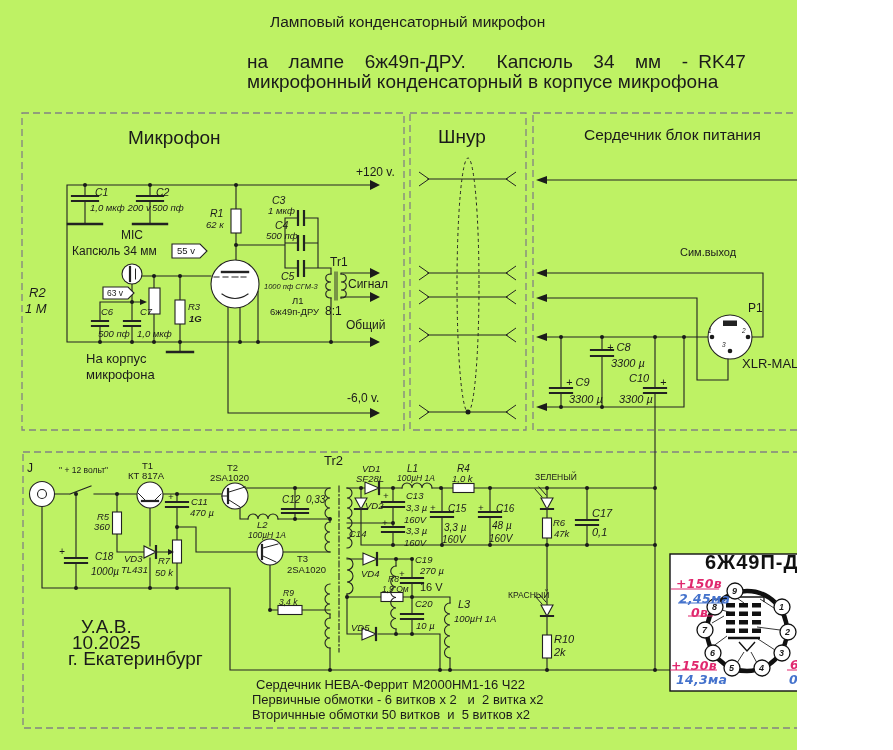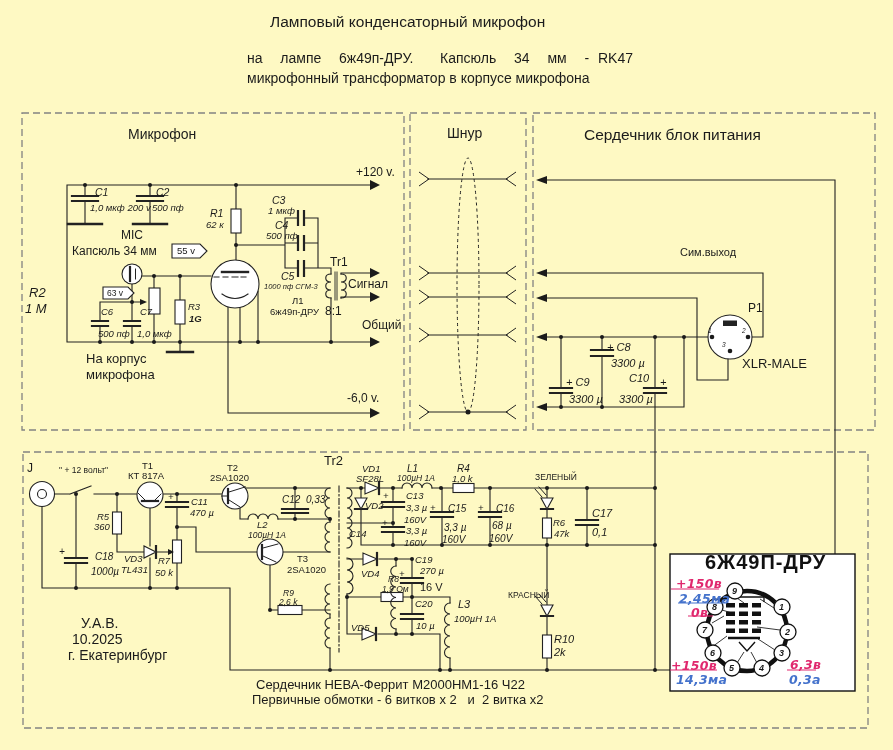--- a/index.html
+++ b/index.html
@@ -1,25 +1,25 @@
 <!DOCTYPE html>
 <html><head>
 <meta charset="utf-8">
 <style>
   html,body{margin:0;padding:0;background:#fff}
-  #stage{position:relative;width:893px;height:750px;background:#fef9c3;overflow:hidden;
+  #stage{position:relative;width:797px;height:750px;background:#bef264;overflow:hidden;
          font-family:"Liberation Sans",sans-serif}
   #schem{position:absolute;left:0;top:0;z-index:1}
   .L{position:absolute;white-space:pre;color:#1b1b1b;z-index:2;
      font:10.5px/1.12 "Liberation Sans",sans-serif}
   .i{font-style:italic}
   .b{font-weight:700}
   .f6{font-size:6.5px}.f7{font-size:7.5px}.f8{font-size:8.5px}.f9{font-size:9.5px}
   .f10{font-size:10px}.f11{font-size:11px}.f12{font-size:12px}.f13{font-size:13px}
-  .f15{font-size:14px}.f16{font-size:15.5px}
+  .f15{font-size:19px}.f16{font-size:15.5px}
   .ws{word-spacing:5px}
   .hw{font:italic 700 12.5px "DejaVu Sans",sans-serif;letter-spacing:.3px}
   .red{color:#e0286e}
   .blue{color:#4472cc}
   .pn{font:italic 700 9px "Liberation Sans",sans-serif;width:9px;text-align:center}
   .pt{font:700 20px "Liberation Sans",sans-serif;letter-spacing:1px;color:#111}
 </style>
 </head>
 <body>
 
@@ -276,21 +276,21 @@
     </g>
     <g stroke-width="1.2" fill="none">
       <path stroke="#e0286e" d="M671,589H719 M688,616H713 M670,670H717 M787,670H816"></path>
       <path stroke="#4472cc" d="M678,603H727"></path>
     </g>
   </g>
 </svg>
 
 <div class="L f16" style="left:270px;top:13px">Ламповый конденсаторный микрофон</div>
 <div class="L f15 ws" style="left:247px;top:51px">на  лампе  6ж49п-ДРУ.   Капсюль  34  мм  - RK47</div>
-<div class="L f15" style="left:247px;top:71px">микрофонный трансформатор в корпусе микрофона</div>
+<div class="L f15" style="left:247px;top:71px">микрофонный конденсаторный в корпусе микрофона</div>
 
 <div class="L f15" style="left:128px;top:127px">Микрофон</div>
 <div class="L i" style="left:95px;top:187px">C1</div>
 <div class="L i f9" style="left:90px;top:203px">1,0 мкф 200 v</div>
 <div class="L i" style="left:156px;top:187px">C2</div>
 <div class="L i f9" style="left:152px;top:203px">500 пф</div>
 <div class="L i" style="left:210px;top:208px">R1</div>
 <div class="L i f9" style="left:206px;top:220px">62 к</div>
 <div class="L f12" style="left:121px;top:229px">MIC</div>
 <div class="L f12" style="left:72px;top:245px">Капсюль 34 мм</div>
@@ -309,26 +309,26 @@
 <div class="L i" style="left:275px;top:220px">C4</div>
 <div class="L i f9" style="left:266px;top:231px">500 пф</div>
 <div class="L i" style="left:281px;top:271px">C5</div>
 <div class="L i f7" style="left:264px;top:283px">1000 пф СГМ-3</div>
 <div class="L f9" style="left:292px;top:296px">Л1</div>
 <div class="L f9" style="left:270px;top:307px">6ж49п-ДРУ</div>
 <div class="L f12" style="left:330px;top:256px">Tr1</div>
 <div class="L f12" style="left:325px;top:305px">8:1</div>
 <div class="L f12" style="left:356px;top:166px">+120 v.</div>
 <div class="L f12" style="left:348px;top:278px">Сигнал</div>
-<div class="L f12" style="left:362px;top:319px">Общий</div>
+<div class="L f12" style="left:346px;top:319px">Общий</div>
 <div class="L f12" style="left:347px;top:392px">-6,0 v.</div>
 <div class="L f13" style="left:86px;top:352px">На корпус</div>
 <div class="L f13" style="left:86px;top:368px">микрофона</div>
 
-<div class="L f15" style="left:447px;top:126px">Шнур</div>
+<div class="L f15" style="left:438px;top:126px">Шнур</div>
 
 <div class="L f16" style="left:584px;top:126px">Сердечник блок питания</div>
 <div class="L f11" style="left:680px;top:246px">Сим.выход</div>
 <div class="L f12" style="left:748px;top:302px">P1</div>
 <div class="L f13" style="left:742px;top:357px">XLR-MALE</div>
 <div class="L i f6" style="left:708px;top:327px">1</div>
 <div class="L i f6" style="left:742px;top:327px">2</div>
 <div class="L i f6" style="left:722px;top:341px">3</div>
 <div class="L i f11" style="left:607px;top:341px">+ C8</div>
 <div class="L i f11" style="left:611px;top:357px">3300 µ</div>
@@ -356,21 +356,21 @@
 <div class="L i f10" style="left:95px;top:551px">C18</div>
 <div class="L i f10" style="left:91px;top:566px">1000µ</div>
 <div class="L f9" style="left:227px;top:463px">Т2</div>
 <div class="L f9" style="left:210px;top:473px">2SA1020</div>
 <div class="L i f10" style="left:282px;top:494px">C12  0,33</div>
 <div class="L i f9" style="left:257px;top:520px">L2</div>
 <div class="L i f8" style="left:248px;top:531px">100µH 1A</div>
 <div class="L f9" style="left:297px;top:554px">Т3</div>
 <div class="L f9" style="left:287px;top:565px">2SA1020</div>
 <div class="L i f8" style="left:283px;top:589px">R9</div>
-<div class="L i f8" style="left:279px;top:598px">2,6 k</div>
+<div class="L i f8" style="left:279px;top:598px">3,4 k</div>
 <div class="L i f9" style="left:362px;top:464px">VD1</div>
 <div class="L i f9" style="left:356px;top:474px">SF28L</div>
 <div class="L i f9" style="left:365px;top:501px">VD2</div>
 <div class="L i f9" style="left:383px;top:491px">+</div>
 <div class="L i f9" style="left:406px;top:491px">C13</div>
 <div class="L i f9" style="left:406px;top:503px">3,3 µ</div>
 <div class="L i f9" style="left:404px;top:515px">160V</div>
 <div class="L i f9" style="left:382px;top:518px">+</div>
 <div class="L i f9" style="left:349px;top:529px">C14</div>
 <div class="L i f9" style="left:406px;top:526px">3,3 µ</div>
@@ -378,21 +378,21 @@
 <div class="L i f10" style="left:407px;top:463px">L1</div>
 <div class="L i f8" style="left:397px;top:474px">100µH 1A</div>
 <div class="L i f10" style="left:457px;top:463px">R4</div>
 <div class="L i f9" style="left:452px;top:474px">1,0 k</div>
 <div class="L i f9" style="left:430px;top:503px">+</div>
 <div class="L i f10" style="left:448px;top:503px">C15</div>
 <div class="L i f10" style="left:444px;top:522px">3,3 µ</div>
 <div class="L i f10" style="left:442px;top:534px">160V</div>
 <div class="L i f9" style="left:478px;top:503px">+</div>
 <div class="L i f10" style="left:496px;top:503px">C16</div>
-<div class="L i f10" style="left:492px;top:520px">68 µ</div>
+<div class="L i f10" style="left:492px;top:520px">48 µ</div>
 <div class="L i f10" style="left:489px;top:533px">160V</div>
 <div class="L f8" style="left:535px;top:473px">ЗЕЛЕНЫЙ</div>
 <div class="L i f9" style="left:553px;top:518px">R6</div>
 <div class="L i f9" style="left:554px;top:529px">47k</div>
 <div class="L i f11" style="left:592px;top:507px">C17</div>
 <div class="L i f11" style="left:592px;top:526px">0,1</div>
 <div class="L i f9" style="left:361px;top:569px">VD4</div>
 <div class="L i f8" style="left:388px;top:575px">R8</div>
 <div class="L i f8" style="left:382px;top:585px">1,9 Ом</div>
 <div class="L i f9" style="left:399px;top:569px">+</div>
@@ -405,20 +405,21 @@
 <div class="L i f9" style="left:454px;top:614px">100µH 1A</div>
 <div class="L i f9" style="left:351px;top:623px">VD5</div>
 <div class="L f8" style="left:508px;top:591px">КРАСНЫЙ</div>
 <div class="L i f11" style="left:554px;top:633px">R10</div>
 <div class="L i f11" style="left:554px;top:646px">2k</div>
 <div class="L f15" style="left:81px;top:616px">У.А.В.</div>
 <div class="L f15" style="left:72px;top:632px">10.2025</div>
 <div class="L f15" style="left:68px;top:648px">г. Екатеринбург</div>
 <div class="L f13" style="left:256px;top:678px">Сердечник НЕВА-Феррит М2000НМ1-16 Ч22</div>
 <div class="L f13" style="left:252px;top:693px">Первичные обмотки - 6 витков х 2   и  2 витка х2</div>
+<div class="L f13" style="left:252px;top:708px">Вторичнные обмотки 50 витков  и  5 витков х2</div>
 
 <div class="L pt" style="left:705px;top:551px">6Ж49П-ДРУ</div>
 <div class="L pn" style="left:730px;top:586px">9</div>
 <div class="L pn" style="left:777px;top:602px">1</div>
 <div class="L pn" style="left:783px;top:627px">2</div>
 <div class="L pn" style="left:777px;top:648px">3</div>
 <div class="L pn" style="left:757px;top:663px">4</div>
 <div class="L pn" style="left:727px;top:663px">5</div>
 <div class="L pn" style="left:708px;top:648px">6</div>
 <div class="L pn" style="left:700px;top:625px">7</div>

